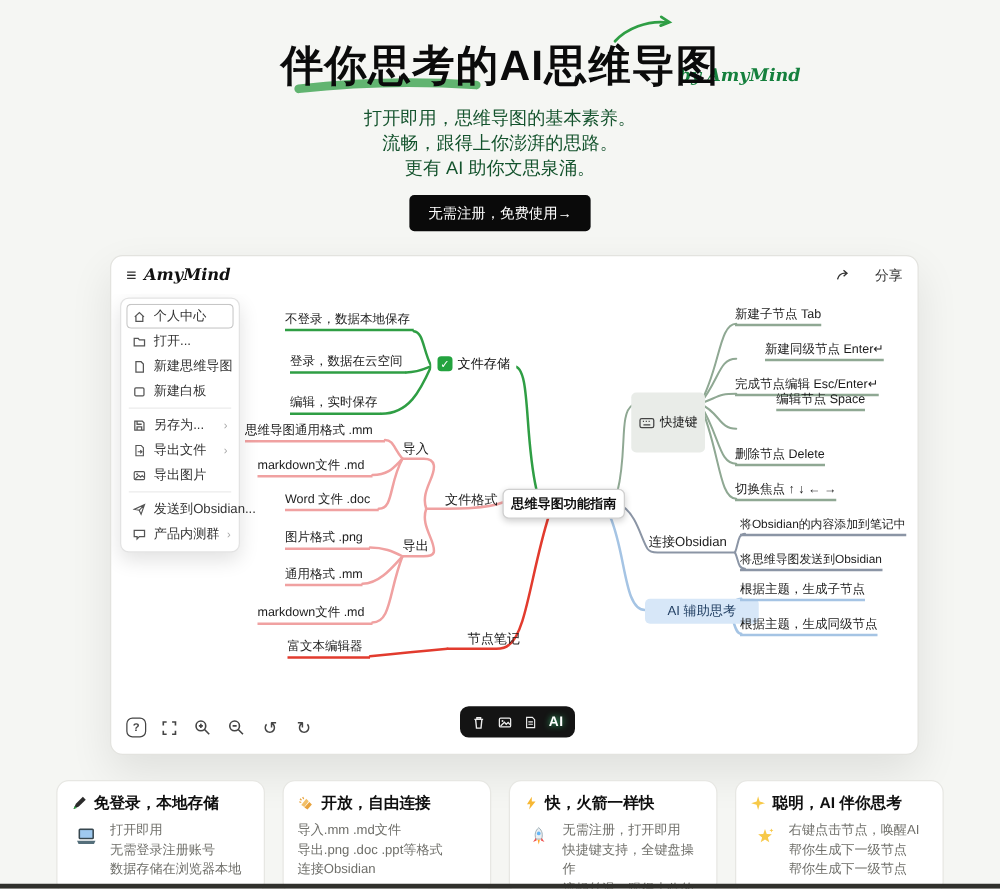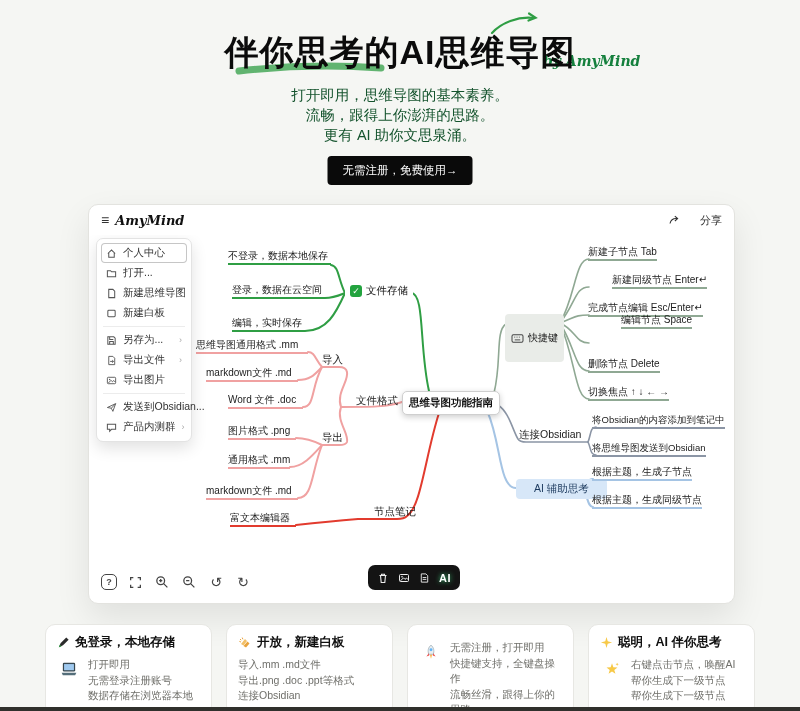--- a/index.html
+++ b/index.html
@@ -382,32 +382,38 @@
     </div>
   </div>
 
   <div class="fcard">
     <div class="fhead">
       <svg width="14" height="14" viewBox="0 0 14 14">
         <path d="M3 8 L7 3 L9 5 L5.5 9.5 Z" fill="#f2c069"></path>
         <path d="M5.5 10 L9.5 5.5 L11.5 7.5 L8 11.5 Z" fill="#e8a33d"></path>
         <path d="M2 3 L3.2 4.2 M4.2 1.6 L4.9 3.3 M1.4 5.4 L3 6" stroke="#e8a33d" stroke-width="1" fill="none"></path>
       </svg>
-      <span>开放，新建白板</span>
+      <span>开放，自由连接</span>
     </div>
     <div class="fbody">
       <div class="flines">
         <div>导入.mm .md文件</div>
         <div>导出.png .doc .ppt等格式</div>
         <div>连接Obsidian</div>
       </div>
     </div>
   </div>
 
   <div class="fcard">
+    <div class="fhead">
+      <svg width="12" height="13" viewBox="0 0 14 14">
+        <path d="M7.5 1 L3 8 H6 L5 13 L11 5.5 H7.5 Z" fill="#f7b733"></path>
+      </svg>
+      <span>快，火箭一样快</span>
+    </div>
     <div class="fbody">
       <span class="femoji">
         <svg width="16" height="16" viewBox="0 0 14 14">
           <path d="M7 1 C9.5 3,10 6,9 9 H5 C4 6,4.5 3,7 1 Z" fill="#eceff1" stroke="#90a4ae" stroke-width="0.6"></path>
           <circle cx="7" cy="5" r="1.3" fill="#64b5f6"></circle>
           <path d="M5 8 L3 11 L5.5 10 Z M9 8 L11 11 L8.5 10 Z" fill="#ef5350"></path>
           <path d="M6.2 9.5 H7.8 L7 12.8 Z" fill="#ffa726"></path>
         </svg>
       </span>
       <div class="flines">

